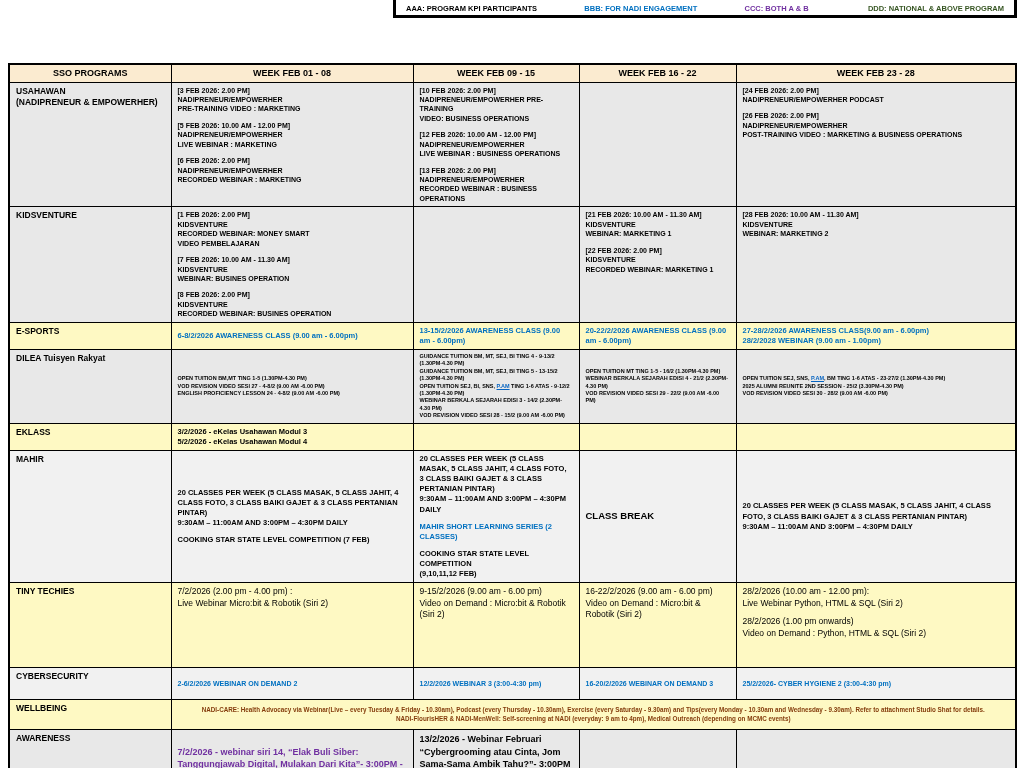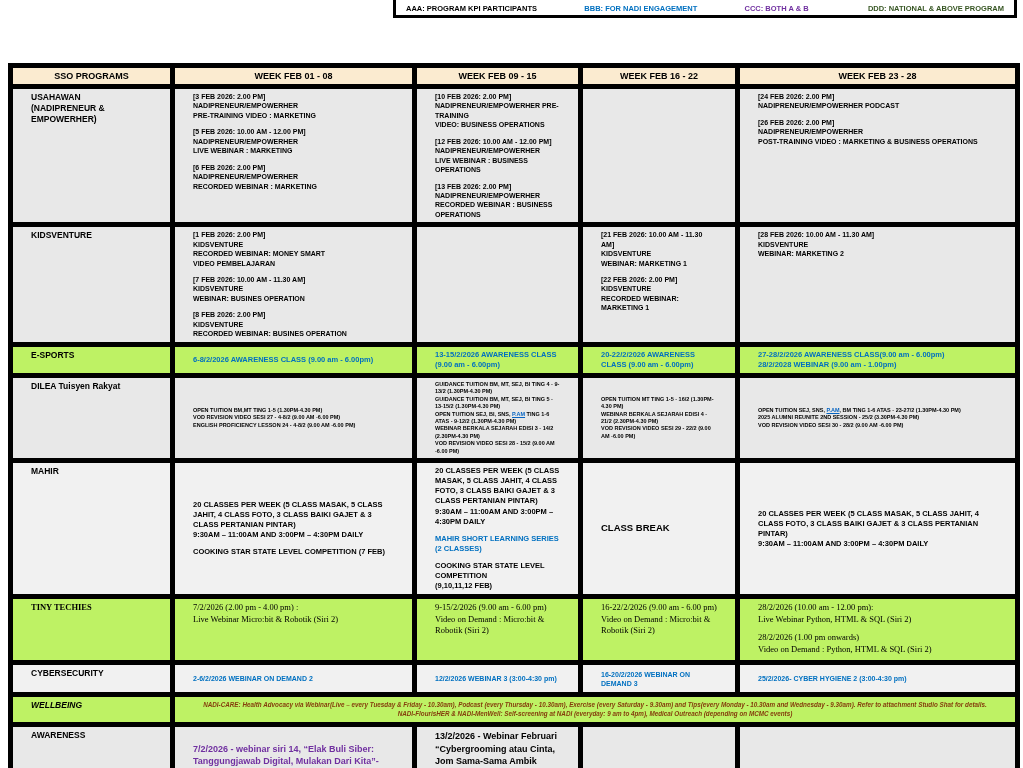--- a/index.html
+++ b/index.html
@@ -25,37 +25,37 @@
     font-family:"Liberation Serif", serif; font-weight:bold;
     font-size:18px; color:#E80000; margin-top:1px;
   }
   
   table.sched {
     position:absolute; top:63px; left:8px; width:1007px;
     border-collapse:collapse; table-layout:fixed;
     border:2px solid #000; background:#fff;
   }
   table.sched th, table.sched td {
-    border:5px solid #000000; box-sizing:border-box;
-    padding:3px 18px; vertical-align:top; overflow:hidden;
+    border:1px solid #000000; box-sizing:border-box;
+    padding:3px 6px; vertical-align:top; overflow:hidden;
   }
   th.colhead {
     background:#FBEBD0; font-size:9px; font-weight:bold;
     text-align:center; vertical-align:middle; height:18px; padding:2px;
   }
   td.prog {
     font-weight:bold; font-size:8.5px; vertical-align:middle;
     white-space:pre-line; padding-left:5px; line-height:1.3;
   }
   td.cell { line-height:1.35; }
   .para { white-space:pre-line; }
   .para + .para { margin-top:7px; }
   .bg-grey { background:#E8E8E8; }
   .bg-lite { background:#F1F1F1;margin-left:25px; }
-  .bg-blue { background:#bef264;margin-left:12px; }
+  .bg-blue { background:#fef9c3;margin-left:12px; }
   .c-blue   { color:#0070C0; }
   .c-purple { color:#7030A0; }
   .c-maroon { color:#843C0C; }
   .c-link   { color:#0563C1; text-decoration:underline; }
   .c-big    { font-size:9.5px; font-weight:bold; }
 </style>
 </head>
 <body>
 
 <div class="legend">
@@ -183,20 +183,30 @@
           <div class="para"><span>OPEN TUITION MT TING 1-5 - 16/2 (1.30PM-4.30 PM)
 WEBINAR BERKALA SEJARAH EDISI 4 - 21/2 (2.30PM-4.30 PM)
 VOD REVISION VIDEO SESI 29 - 22/2 (9.00 AM -6.00 PM)</span></div>
         </td>
         <td class="cell" style="font-size: 5.5px; font-weight: bold; vertical-align: middle;">
           <div class="para"><span>OPEN TUITION SEJ, SNS, </span><span class="c-link">P.AM</span><span>, BM TING 1-6 ATAS - 23-27/2 (1.30PM-4.30 PM)
 2025 ALUMNI REUNITE 2ND SESSION - 25/2 (3.30PM-4.30 PM)
 VOD REVISION VIDEO SESI 30 - 28/2 (9.00 AM -6.00 PM)</span></div>
         </td>
       </tr>
+      <tr class="bg-blue" style="height: 27px;">
+        <td class="prog">EKLASS</td>
+        <td class="cell" style="font-size: 7.5px; font-weight: bold; vertical-align: middle;">
+          <div class="para"><span>3/2/2026 -  eKelas Usahawan Modul 3
+5/2/2026 -  eKelas Usahawan Modul 4</span></div>
+        </td>
+        <td class="cell" style="font-size: 7.5px; font-weight: bold; vertical-align: middle;"></td>
+        <td class="cell" style="font-size: 7.5px; font-weight: bold; vertical-align: middle;"></td>
+        <td class="cell" style="font-size: 7.5px; font-weight: bold; vertical-align: middle;"></td>
+      </tr>
       <tr class="bg-lite" style="height: 85px;">
         <td class="prog">MAHIR</td>
         <td class="cell" style="font-size: 7.5px; font-weight: bold; vertical-align: middle;">
           <div class="para"><span>20 CLASSES PER WEEK (5 CLASS MASAK, 5 CLASS JAHIT, 4 CLASS FOTO, 3 CLASS BAIKI GAJET &amp; 3 CLASS PERTANIAN PINTAR)
 9:30AM – 11:00AM AND 3:00PM – 4:30PM DAILY</span></div>
           <div class="para"><span>COOKING STAR STATE LEVEL COMPETITION (7 FEB)</span></div>
         </td>
         <td class="cell" style="font-size: 7.5px; font-weight: bold; vertical-align: middle;">
           <div class="para"><span>20 CLASSES PER WEEK (5 CLASS MASAK, 5 CLASS JAHIT, 4 CLASS FOTO, 3 CLASS BAIKI GAJET &amp; 3 CLASS PERTANIAN PINTAR)
 9:30AM – 11:00AM AND 3:00PM – 4:30PM DAILY</span></div>
@@ -205,21 +215,21 @@
 (9,10,11,12 FEB)</span></div>
         </td>
         <td class="cell" style="font-size: 7.5px; font-weight: bold; vertical-align: middle;">
           <div class="para"><span class="c-big">CLASS BREAK</span></div>
         </td>
         <td class="cell" style="font-size: 7.5px; font-weight: bold; vertical-align: middle;">
           <div class="para"><span>20 CLASSES PER WEEK (5 CLASS MASAK, 5 CLASS JAHIT, 4 CLASS FOTO, 3 CLASS BAIKI GAJET &amp; 3 CLASS PERTANIAN PINTAR)
 9:30AM – 11:00AM AND 3:00PM – 4:30PM DAILY</span></div>
         </td>
       </tr>
-      <tr class="bg-blue" style="height: 66px; font-family: Liberation Serif, serif;">
+      <tr class="bg-blue" style="height: 85px;">
         <td class="prog">TINY TECHIES</td>
         <td class="cell" style="font-size: 8.5px; font-weight: normal;">
           <div class="para"><span>7/2/2026  (2.00 pm - 4.00 pm) :
 Live Webinar Micro:bit &amp; Robotik (Siri 2)</span></div>
         </td>
         <td class="cell" style="font-size: 8.5px; font-weight: normal;">
           <div class="para"><span>9-15/2/2026 (9.00 am - 6.00 pm)
 Video on Demand : Micro:bit &amp; Robotik (Siri 2)</span></div>
         </td>
         <td class="cell" style="font-size: 8.5px; font-weight: normal;">
@@ -241,21 +251,21 @@
         <td class="cell" style="font-size: 7px; font-weight: bold; vertical-align: middle;">
           <div class="para"><span class="c-blue">12/2/2026 WEBINAR 3 (3:00-4:30 pm)</span></div>
         </td>
         <td class="cell" style="font-size: 7px; font-weight: bold; vertical-align: middle;">
           <div class="para"><span class="c-blue">16-20/2/2026 WEBINAR ON DEMAND  3</span></div>
         </td>
         <td class="cell" style="font-size: 7px; font-weight: bold; vertical-align: middle;">
           <div class="para"><span class="c-blue">25/2/2026- CYBER HYGIENE 2 (3:00-4:30 pm)</span></div>
         </td>
       </tr>
-      <tr class="bg-blue" style="height: 30px; font-style: italic;">
+      <tr class="bg-blue" style="height: 30px;">
         <td class="prog">WELLBEING</td>
         <td class="cell" colspan="4" style="font-size: 6.3px; font-weight: bold; vertical-align: middle; text-align: center;">
           <div class="para"><span class="c-maroon">NADI-CARE: Health Advocacy via Webinar(Live – every Tuesday &amp; Friday - 10.30am), Podcast (every Thursday - 10.30am), Exercise (every Saturday - 9.30am) and Tips(every Monday - 10.30am and Wednesday - 9.30am). Refer to attachment Studio Shat for details.
 NADI-FlourisHER &amp; NADI-MenWell: Self-screening at NADI (everyday: 9 am to 4pm), Medical Outreach (depending on MCMC events)</span></div>
         </td>
       </tr>
       <tr class="bg-grey" style="height: 99px;">
         <td class="prog">AWARENESS</td>
         <td class="cell" style="font-size: 9px; font-weight: bold; vertical-align: middle;">
           <div class="para"><span class="c-purple">7/2/2026 - webinar siri 14, “Elak Buli Siber: Tanggungjawab Digital, Mulakan Dari Kita”- 3:00PM - 4:00PM</span></div>

